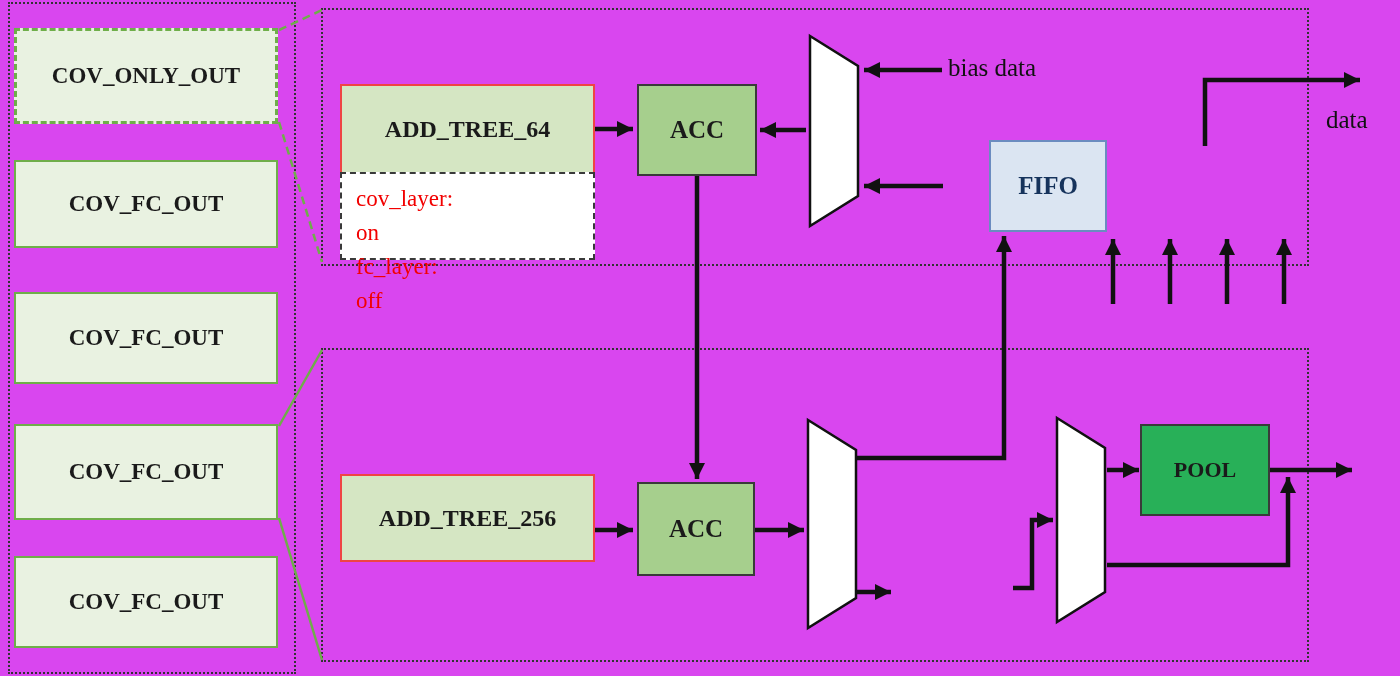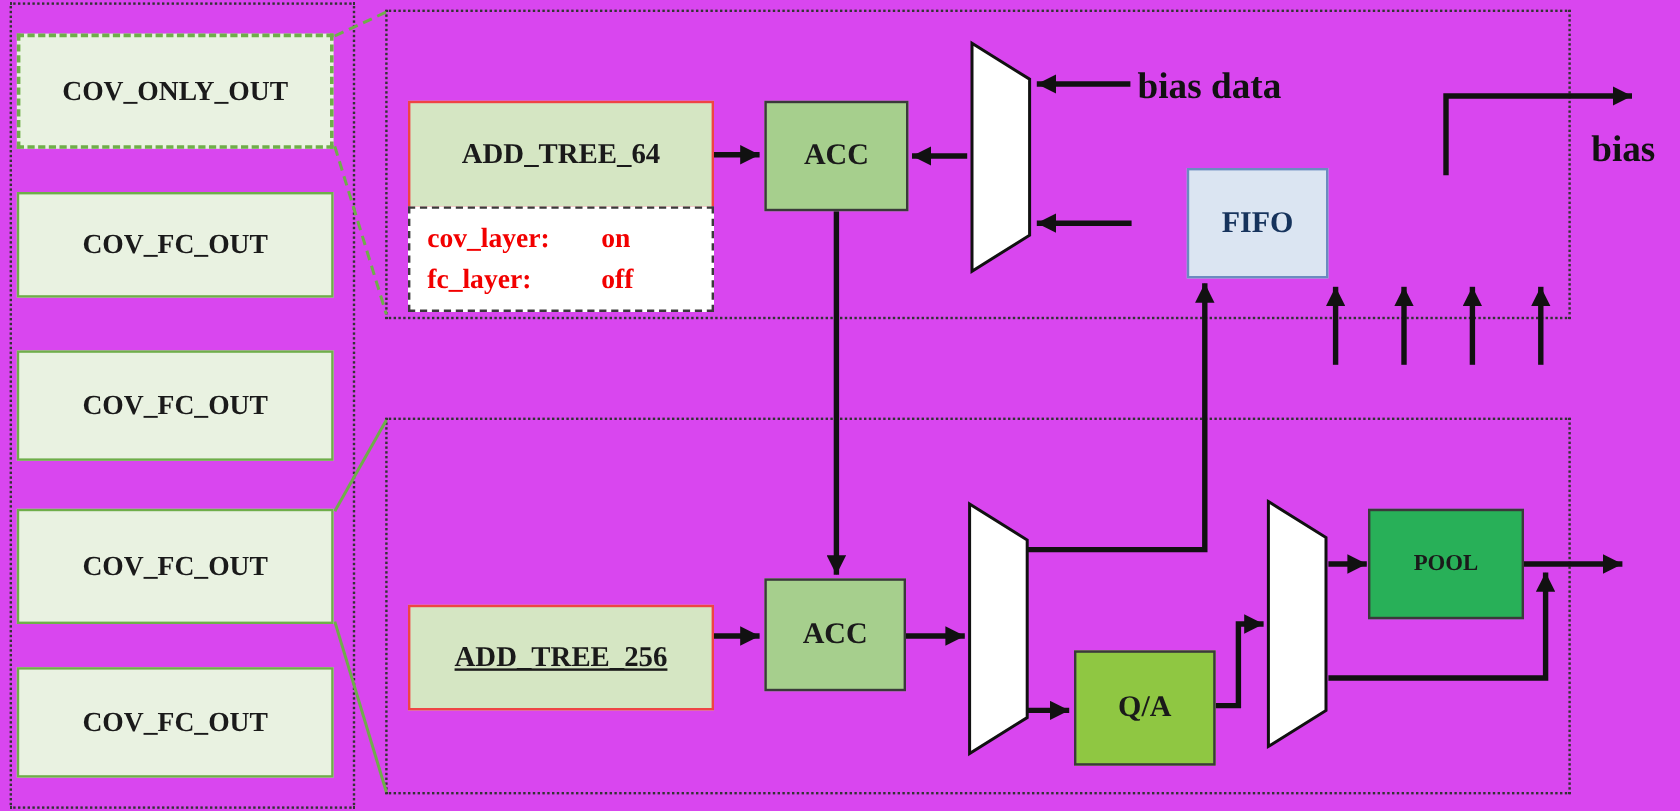--- a/index.html
+++ b/index.html
@@ -12,27 +12,27 @@
          font-weight:bold; color:#1a1a1a; z-index:3; text-align:center; }
 
   .left-box { background:var(--green-pale,#e9f2e1); border:2px solid var(--green-line,#6fae4a); font-size:23px; }
   .left-box.dashed { border:3px dashed var(--green-line,#6fae4a); }
 
   .addtree { background:var(--green-light,#d5e6c3); border:2px solid #ef4444; font-size:24px; }
   .acc     { background:var(--green-mid,#a6cf8d);   border:2px solid #3a3a3a; font-size:25px;text-align:right; }
   .fifo    { background:var(--blue-pale,#dbe5f2);   border:2px solid var(--blue-line,#6b8cc0); font-size:25px; color:#16335c;margin-left:44px; }
   .softmax { background:var(--green-soft,#8bc282);  border:2px solid #3a3a3a; font-size:25px; }
   .qa      { background:var(--green-bright,#8fc742);border:2px solid #3a3a3a; font-size:25px; }
-  .pool    { background:var(--green-deep,#28b058);  border:2px solid #3a3a3a; font-size:19px; }
+  .pool    { background:var(--green-deep,#28b058);  border:2px solid #3a3a3a; font-size:22px; }
 
   .config { position:absolute; border:2px dashed #3a3a3a; background:#fff; z-index:3; padding:8px 0 0 14px; }
-  .config-row { display:flex; font-weight:bold; color:var(--red,#f20000); font-size:23px; line-height:34px; }
+  .config-row { display:flex; font-weight:normal; color:var(--red,#f20000); font-size:23px; line-height:34px;flex-direction:column; }
   .config-row .k { width:145px; }
 
-  .float-label { position:absolute; font-weight:bold; font-size:31px; color:#111; z-index:3; white-space:nowrap; }
+  .float-label { position:absolute; font-weight:normal; font-size:25px; color:#111; z-index:3; white-space:nowrap; }
 
   svg.wires { position:absolute; left:0; top:0; z-index:2; }
   .wire { stroke:#111; stroke-width:4.5; fill:none; stroke-linejoin:miter; }
   .mux  { fill:#ffffff; stroke:#111; stroke-width:2.5; }
   .gline { stroke:var(--green-line,#6fae4a); stroke-width:2.5; fill:none; }
   .gline.dash { stroke-dasharray:8 5; }
 </style>
 </head>
 <body>
 
@@ -98,23 +98,22 @@
     </div>
   </div>
 
   <div class="box acc" style="left:637px; top:84px; width:120px; height:92px;">ACC</div>
 
   <div class="float-label" style="left:948px; top:54px;">bias data</div>
 
   <div class="box fifo" style="left:945px; top:140px; width:118px; height:92px;">FIFO</div>
 
 
-  <div class="float-label" style="left:1326px; top:106px;">bias</div>
+  <div class="float-label" style="left:1326px; top:106px;">data</div>
 
-  <div class="box addtree" style="left:340px; top:504px; width:255px; height:88px;text-decoration:underline;">ADD_TREE_256</div>
+  <div class="box addtree" style="left:340px; top:474px; width:255px; height:88px;">ADD_TREE_256</div>
 
   <div class="box acc" style="left:637px; top:482px; width:118px; height:94px;">ACC</div>
 
-  <div class="box qa" style="left:895px; top:542px; width:118px; height:96px;">Q/A</div>
 
   <div class="box pool" style="left:1140px; top:424px; width:130px; height:92px;">POOL</div>
 
 </div>
 
 </body></html>

